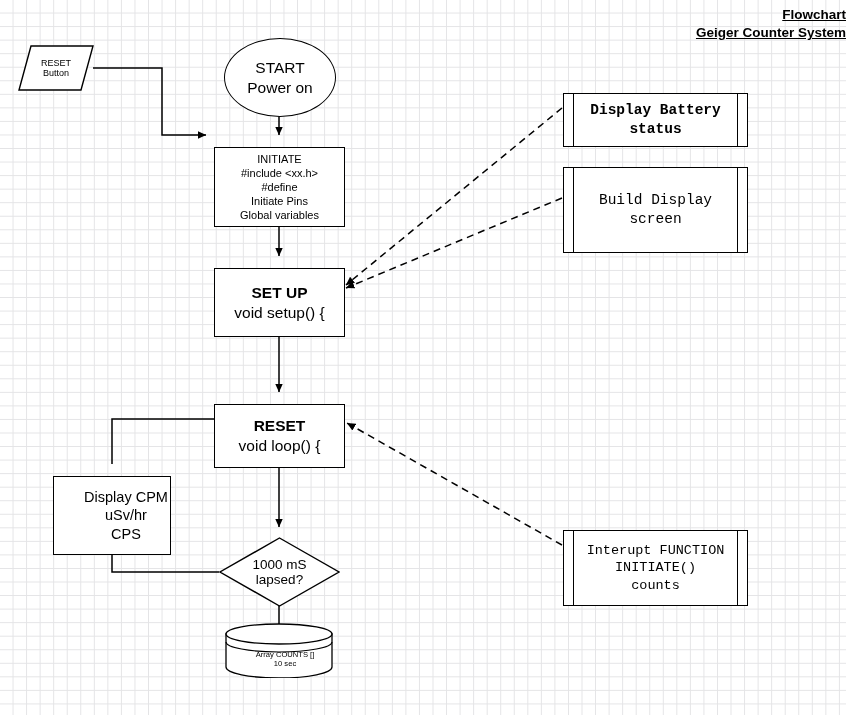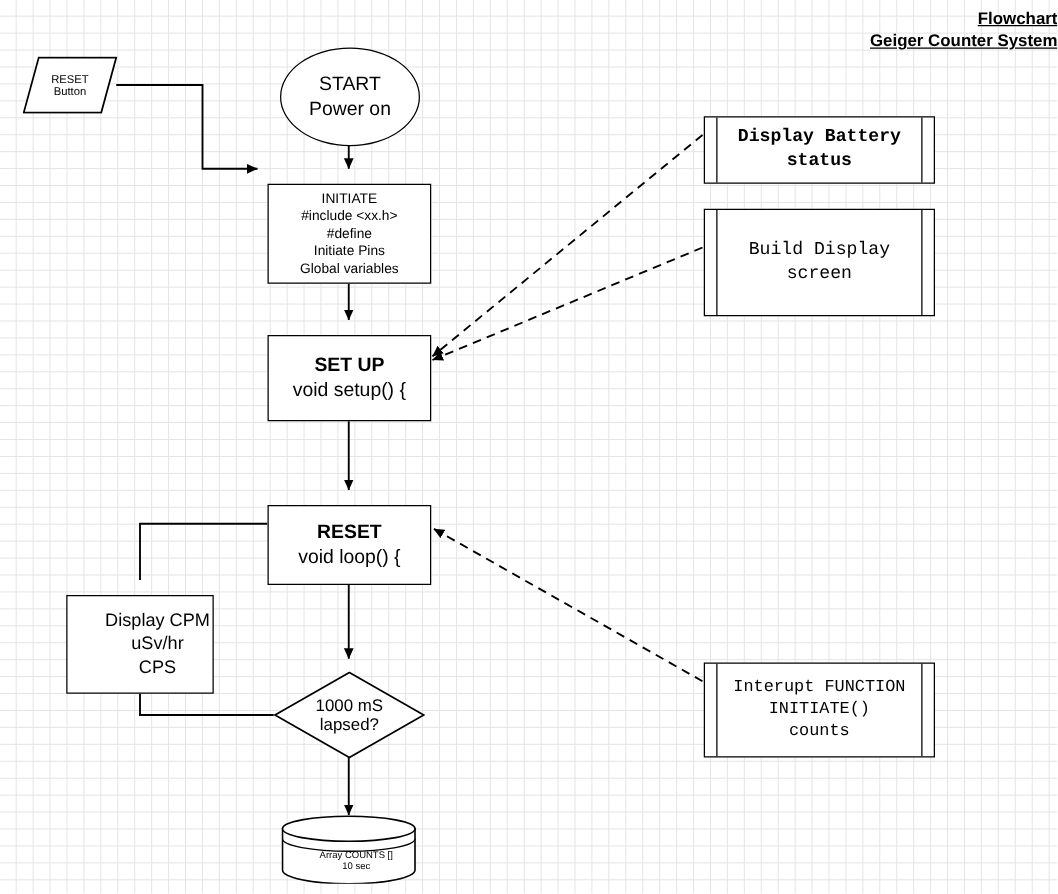--- a/index.html
+++ b/index.html
@@ -217,21 +217,21 @@
       <polygon points="60.5,1 120,35 60.5,69 1,35" fill="#ffffff" stroke="#000000" stroke-width="1.4"></polygon>
     </svg>
     <div class="inner">
       <div>
         <div class="t13">1000 mS</div>
         <div class="t13">lapsed?</div>
       </div>
     </div>
   </div>
 
-  <div class="cyl" style="left:225px; top:652px; width:120px; height:55px;">
+  <div class="cyl" style="left:225px; top:623px; width:120px; height:55px;">
     <svg width="108" height="55" viewBox="0 0 108 55" xmlns="http://www.w3.org/2000/svg">
       <path d="M1,11 L1,44 A53,11 0 0 0 107,44 L107,11 Z" fill="#ffffff" stroke="#000000" stroke-width="1.3"></path>
       <ellipse cx="54" cy="11" rx="53" ry="10" fill="#ffffff" stroke="#000000" stroke-width="1.3"></ellipse>
       <path d="M1,19 A53,10 0 0 0 107,19" fill="none" stroke="#000000" stroke-width="1.1"></path>
     </svg>
     <div class="inner">
       <div>
         <div class="t8">Array COUNTS []</div>
         <div class="t8">10 sec</div>
       </div>

